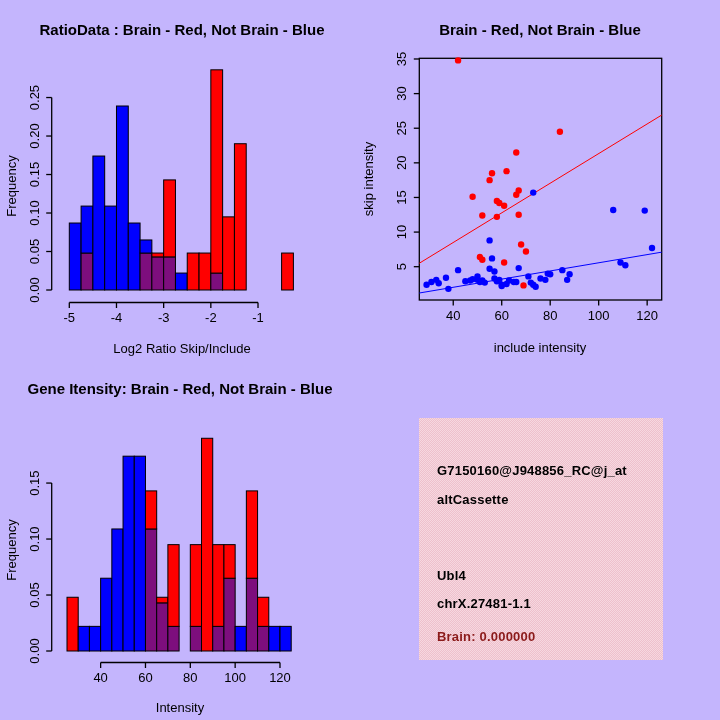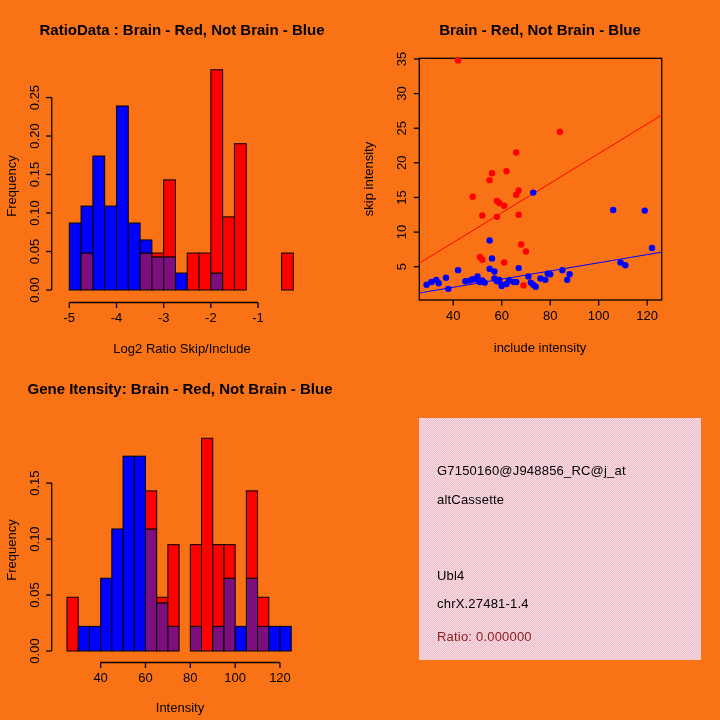--- a/index.html
+++ b/index.html
@@ -1,25 +1,26 @@
 <!DOCTYPE html>
 <html><head>
 <meta charset="utf-8">
 <style>
   html,body{margin:0;padding:0;background:#ffffff;}
   body{width:720px;height:720px;font-family:"Liberation Sans",sans-serif;}
-  #page{position:relative;width:720px;height:720px;background:#f97316;overflow:hidden;}
+  #page{position:relative;width:720px;height:720px;background:#c4b5fd;overflow:hidden;}
   svg.panel{position:absolute;width:360px;height:360px;display:block;}
   #panel-ratio-hist{left:0;top:0;}
   #panel-scatter{left:360px;top:0;}
   #panel-gene-hist{left:0;top:360px;}
   .info-panel{position:absolute;left:360px;top:360px;width:360px;height:360px;}
   .infobox{
-    position:absolute;left:59px;top:58px;width:282px;height:242px;
+    position:absolute;left:59px;top:58px;width:244px;height:242px;
     background:repeating-conic-gradient(#f6d8e0 0% 25%, #eec0cc 0% 50%) 0 0/2px 2px;
+    font-weight:bold;
   }
   .info-line{position:absolute;left:18px;font-size:13px;color:#000;white-space:nowrap;letter-spacing:0.2px;}
   .info-line.pval{color:#8b1a1a;}
   svg text{fill:#000000;}
   svg .title{font-size:15px;font-weight:bold;}
   svg .axlabel{font-size:13px;}
   svg .tick-label{font-size:13px;}
 </style>
 </head>
 <body>
@@ -234,18 +235,18 @@
         <rect x="268.78" y="266.3688442211055" width="11.210000000000036" height="24.63115577889448" fill="#0000ff" stroke="#000000" stroke-width="1"></rect>
         <rect x="279.99" y="266.3688442211055" width="11.20999999999998" height="24.63115577889448" fill="#0000ff" stroke="#000000" stroke-width="1"></rect>
       </g>
   </svg>
 
   <div class="info-panel">
     <div class="infobox" id="infobox" style="background-color: rgb(241, 201, 211);">
       <div class="info-line" style="top:45px">G7150160@J948856_RC@j_at</div>
       <div class="info-line" style="top:74px">altCassette</div>
       <div class="info-line" style="top:150px">Ubl4</div>
-      <div class="info-line" style="top:178px">chrX.27481-1.4</div>
-      <div class="info-line pval" id="pval-line" style="top: 211px; color: rgb(139, 26, 26);">Ratio: 0.000000</div>
+      <div class="info-line" style="top:178px">chrX.27481-1.1</div>
+      <div class="info-line pval" id="pval-line" style="top: 211px; color: rgb(139, 26, 26);">Brain: 0.000000</div>
     </div>
   </div>
 
 </div>
 
 </body></html>

